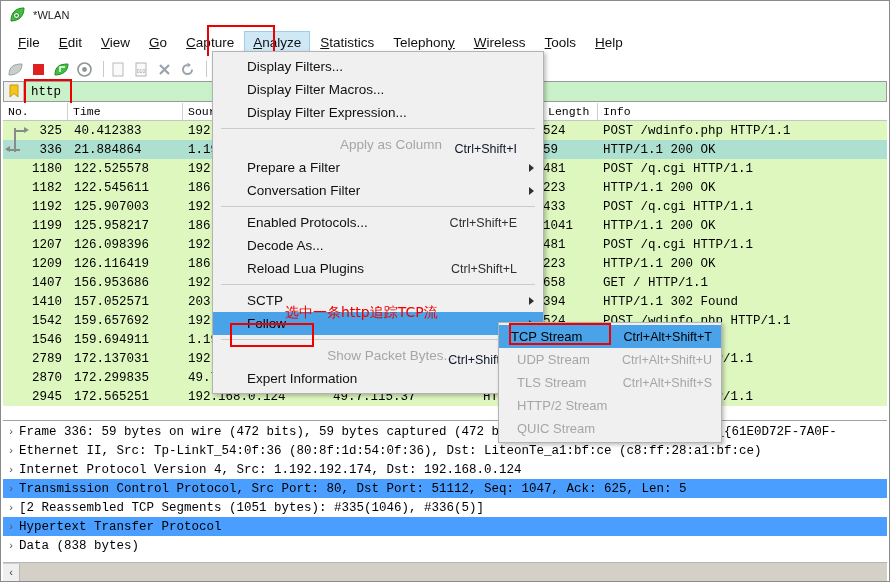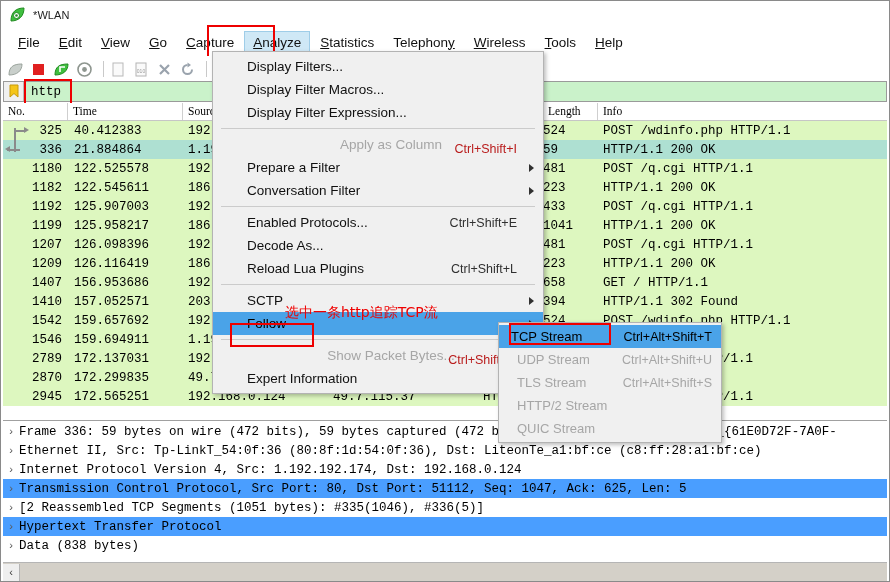--- a/index.html
+++ b/index.html
@@ -101,21 +101,21 @@
 
   
   #packetlist {
     position: absolute; left: 2px; top: 102px; width: 884px; height: 318px;
     background: #ffffff; overflow: hidden;
     border-bottom: 1px solid #a0a0a0;
   }
   #plist-header {
     display: flex; height: 18px; background: #ffffff;
     border-bottom: 1px solid #c6c6c6;
-    font-family: Liberation Serif, serif;
+    font-family: Liberation Mono, monospace;
     font-size: 11.5px; color: #000;
   }
   #plist-header div {
     border-right: 1px solid #cfcfcf; padding-left: 5px;
     line-height: 17px; overflow: hidden; white-space: nowrap;
   }
   .c-no   { width: 65px; }
   .c-time { width: 115px; }
   .c-src  { width: 145px; }
   .c-dst  { width: 150px; }
@@ -198,21 +198,21 @@
     height: 23px; padding: 0 8px 0 34px;
     font-size: 13.5px; color: #101010;
     position: relative; cursor: default;
   }
   .mi.disabled { color: #a6a6a6; justify-content: center; }
   .mi.sel { background: #4aa3e8; color: #000; }
   .mi .lbl { flex: 0 0 auto; }
   .mi .sc {
     position: absolute; right: 26px; font-size: 12.5px; color: #303030;
   }
-  .mi.disabled .sc { color: #b91c1c; margin-top: 8px; }
+  .mi.disabled .sc { color: #0f172a; margin-top: 8px; }
   .mi .arrow {
     position: absolute; right: 9px;
     width: 0; height: 0;
     border-top: 4px solid transparent;
     border-bottom: 4px solid transparent;
     border-left: 5px solid #303030;
   }
   .msep { height: 1px; background: #cbcbcb; margin: 4px 8px; }
 
   #follow-redbox {

